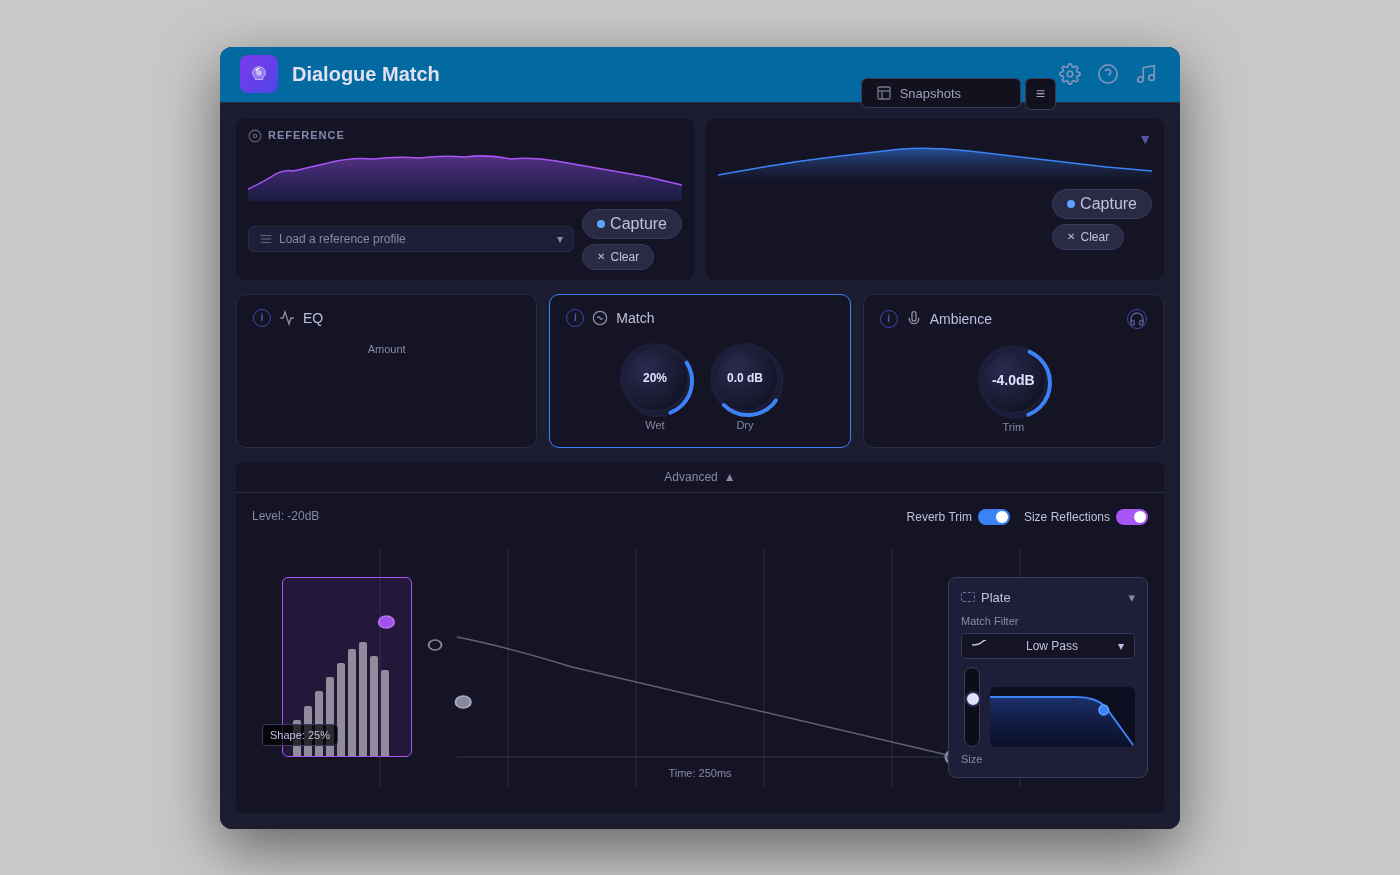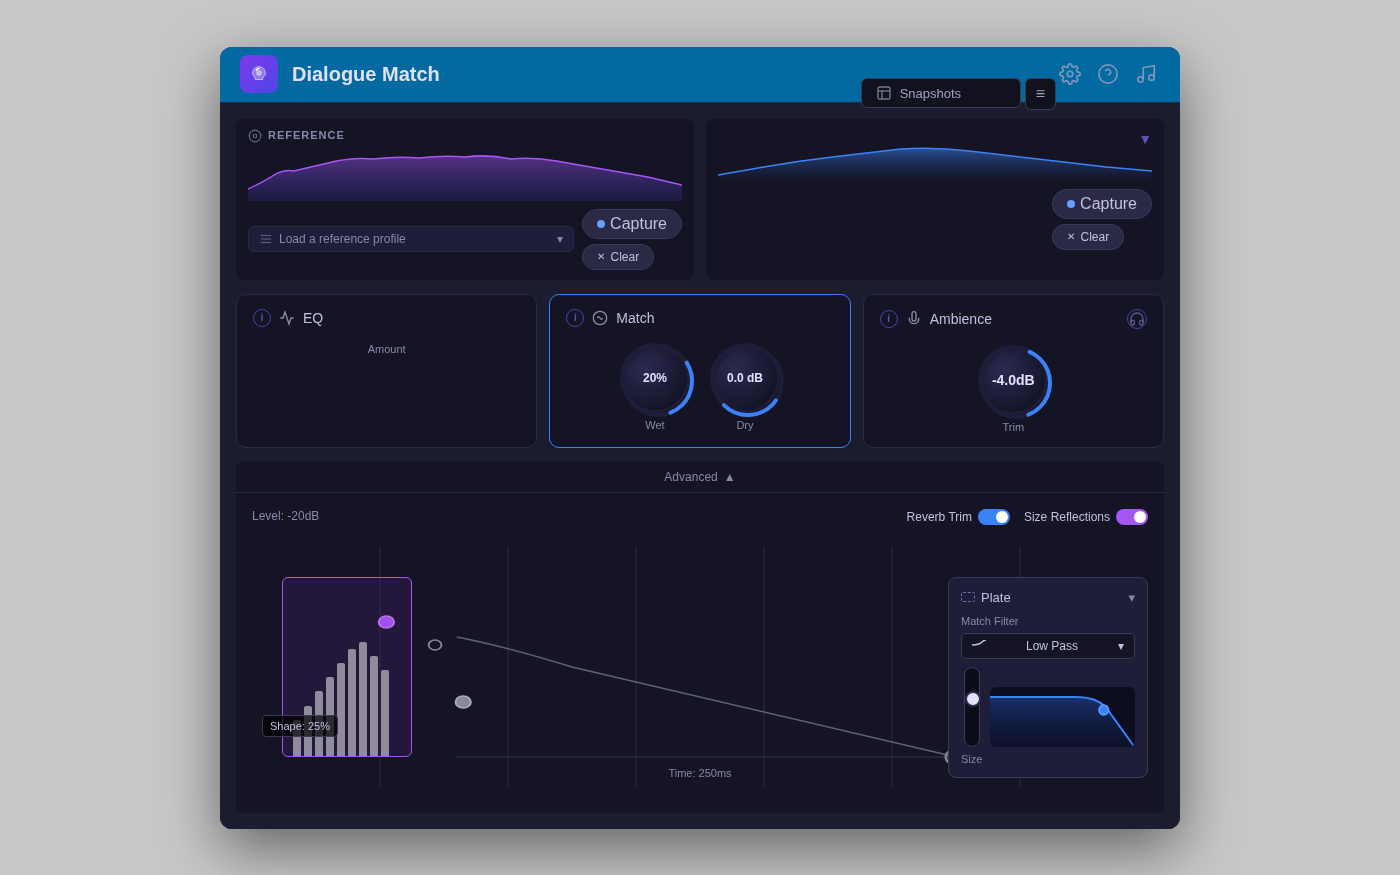--- a/index.html
+++ b/index.html
@@ -418,21 +418,21 @@
       background: #0d0d20;
       border-radius: 6px;
       position: relative;
       overflow: hidden;
       margin-top: 20px;
     }
     
     .shape-label {
       position: absolute;
       left: 10px;
-      bottom: 50px;
+      bottom: 41px;
       background: rgba(0,0,0,0.7);
       color: #c0c0e0;
       font-size: 11px;
       padding: 4px 7px;
       border-radius: 4px;
       border: 1px solid #3a3a5a;
     }
     .time-label {
       position: absolute;
       bottom: 8px;

